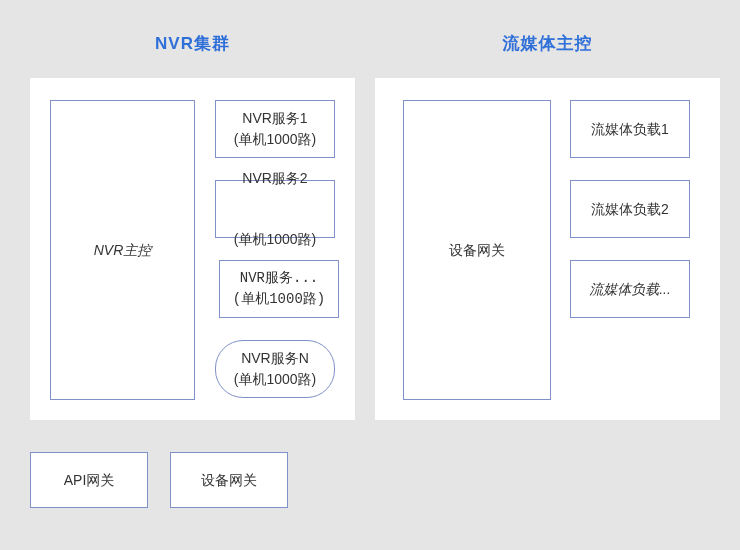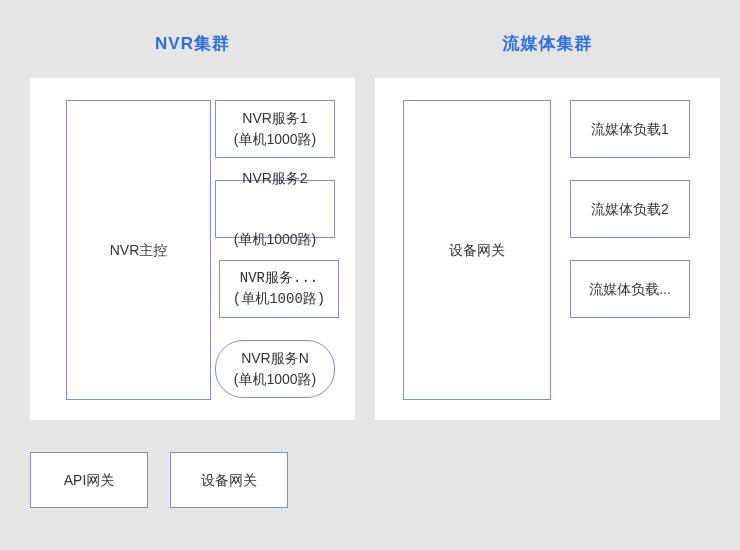--- a/index.html
+++ b/index.html
@@ -42,25 +42,25 @@
     text-align: center;
     line-height: 21px;
   }
 </style>
 </head>
 <body>
 
 <div class="page">
 
   <div class="cluster-title" style="left:30px; top:32px; width:325px;">NVR集群</div>
-  <div class="cluster-title" style="left:375px; top:32px; width:345px;">流媒体集群</div>
+  <div class="cluster-title" style="left:375px; top:32px; width:345px;">流媒体主控</div>
 
   <div class="panel" style="left:30px; top:78px; width:325px; height:342px;">
 
-    <div class="box" style="left:36px; top:22px; width:145px; height:300px;">
+    <div class="box" style="left:20px; top:22px; width:145px; height:300px;font-style:italic;">
       <div>NVR主控</div>
     </div>
 
     <div class="box" style="left:185px; top:22px; width:120px; height:58px;">
       <div>NVR服务1</div>
       <div>(单机1000路)</div>
     </div>
 
     <div class="box" style="left:185px; top:102px; width:120px; height:58px;gap:40px;">
       <div>NVR服务2</div>
@@ -85,21 +85,21 @@
     </div>
 
     <div class="box" style="left:195px; top:22px; width:120px; height:58px;">
       <div>流媒体负载1</div>
     </div>
 
     <div class="box" style="left:195px; top:102px; width:120px; height:58px;">
       <div>流媒体负载2</div>
     </div>
 
-    <div class="box" style="left:195px; top:182px; width:120px; height:58px;">
+    <div class="box" style="left:195px; top:182px; width:120px; height:58px;font-style:italic;">
       <div>流媒体负载...</div>
     </div>
 
   </div>
 
   <div class="box" style="left:30px; top:452px; width:118px; height:56px;">
     <div>API网关</div>
   </div>
 
   <div class="box" style="left:170px; top:452px; width:118px; height:56px;">

